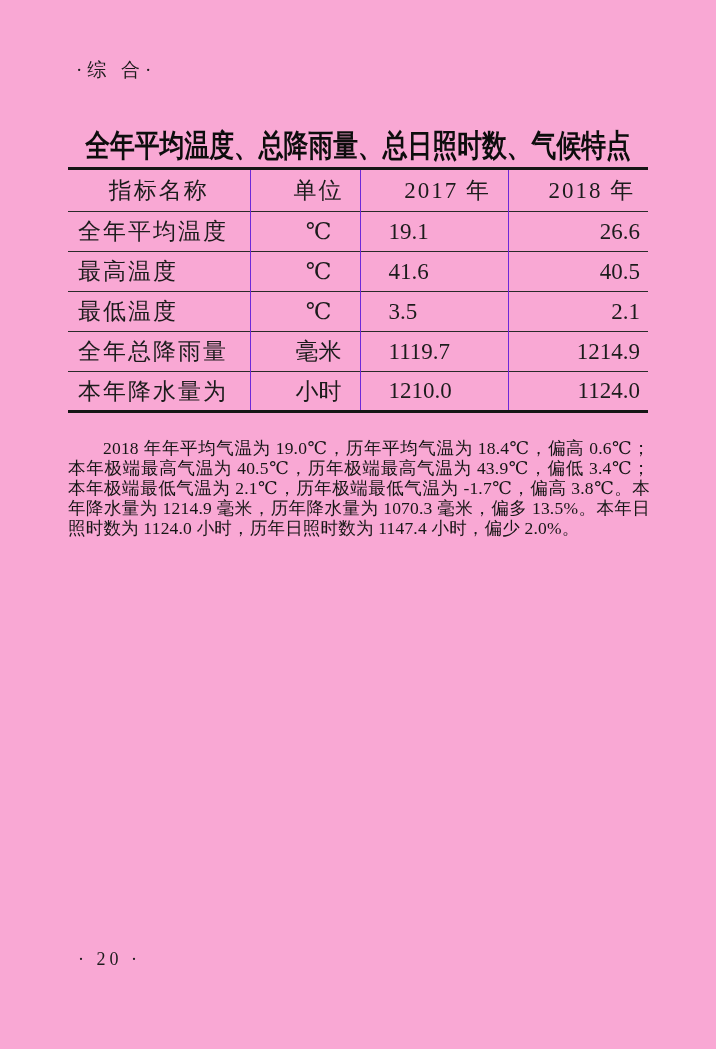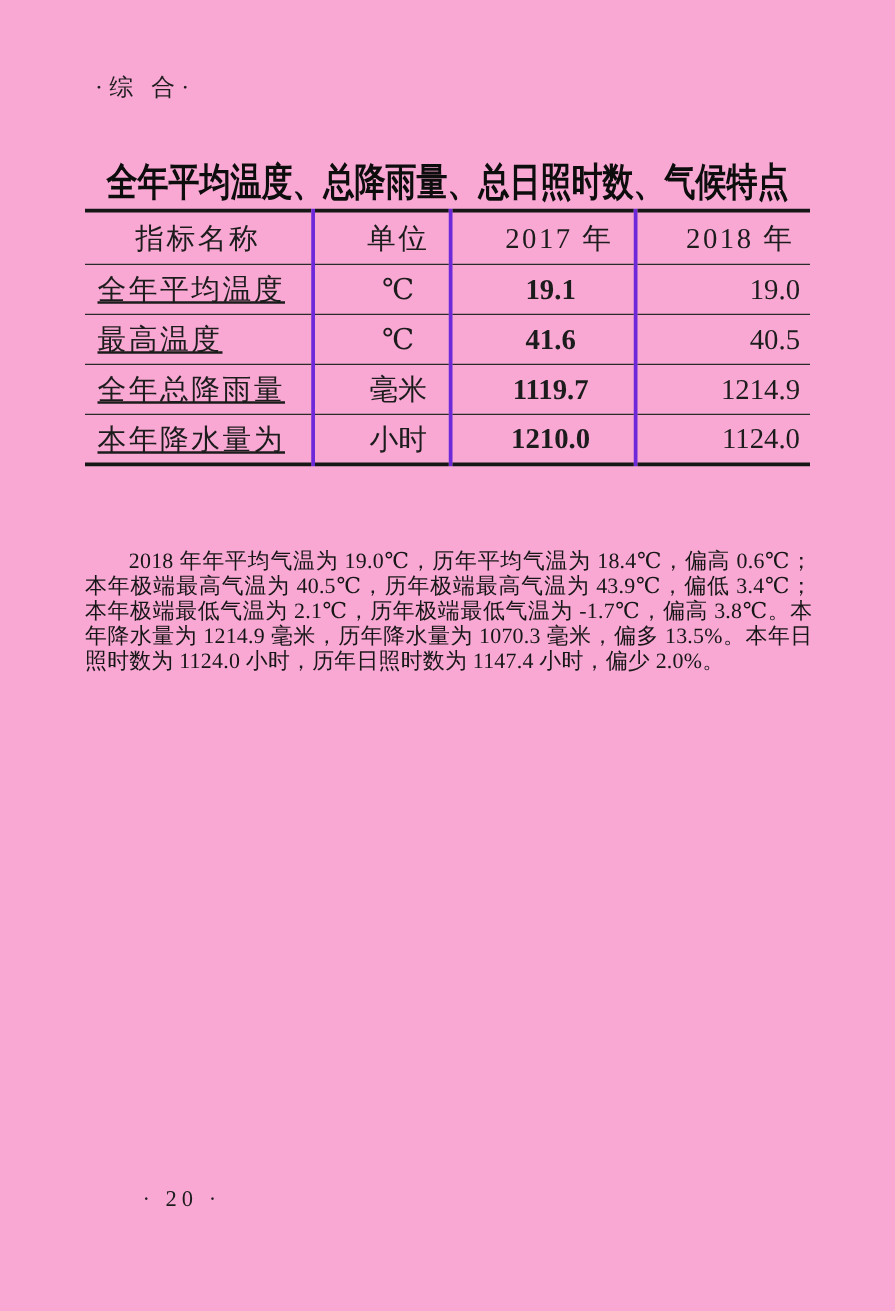--- a/index.html
+++ b/index.html
@@ -47,52 +47,51 @@
     font-size: 23px;
     color: #1c1c1c;
     table-layout: fixed;
   }
   .data-table col.c-name { width: 182px; }
   .data-table col.c-unit { width: 110px; }
   .data-table col.c-y2017 { width: 148px; }
   .data-table col.c-y2018 { width: 140px; }
   .data-table thead tr { border-bottom: 1px solid #2a2a2a; }
   .data-table tbody tr:not(:last-child) { border-bottom: 1px solid #2a2a2a; }
-  .data-table th + th, .data-table td + td { border-left: 3px solid #6d28d9; padding-left: 28px; }
+  .data-table th + th, .data-table td + td { border-left: 1px solid #6d28d9; padding-left: 28px; }
   .data-table th {
     height: 43px;
     font-weight: 400;
     text-align: center;
     letter-spacing: 2px;
   }
   .data-table td { height: 40px; }
-  .data-table td.cell-name { text-align: left; padding-left: 10px; letter-spacing: 2px; text-decoration: underline; }
+  .data-table td.cell-name { text-align: left; padding-left: 10px; letter-spacing: 2px; }
   .data-table td.cell-unit { text-align: center; }
-  .data-table td.cell-2017 { text-align: center; padding-right: 15px; font-weight: bold; }
+  .data-table td.cell-2017 { text-align: left; padding-right: 15px; }
   .data-table td.cell-2018 { text-align: right; padding-right: 8px; }
   .summary {
     position: absolute;
     left: 68px;
     top: 420px;
     width: 582px;
     font-size: 17.5px;
     line-height: 20px;
     text-align: justify;
     text-indent: 2em;
     color: #161616;
     letter-spacing: 0.2px;
   }
   .page-number {
     position: absolute;
     left: 78px;
     top: 949px;
     font-size: 18px;
     letter-spacing: 4px;
     color: #1c1c1c;
-    margin-left: 36px;
   }
 </style>
 </head>
 <body>
 
 <div class="page">
 
   <div class="section-label">·综  合·</div>
 
   <h1 class="doc-title">全年平均温度、总降雨量、总日照时数、气候特点</h1>
@@ -110,27 +109,33 @@
         <th>单位</th>
         <th>2017 年</th>
         <th>2018 年</th>
       </tr>
     </thead>
     <tbody id="table-body">
         <tr>
           <td class="cell-name">全年平均温度</td>
           <td class="cell-unit">℃</td>
           <td class="cell-2017">19.1</td>
-          <td class="cell-2018">19.0</td>
+          <td class="cell-2018">26.6</td>
         </tr>
         <tr>
           <td class="cell-name">最高温度</td>
           <td class="cell-unit">℃</td>
           <td class="cell-2017">41.6</td>
           <td class="cell-2018">40.5</td>
+        </tr>
+        <tr>
+          <td class="cell-name">最低温度</td>
+          <td class="cell-unit">℃</td>
+          <td class="cell-2017">3.5</td>
+          <td class="cell-2018">2.1</td>
         </tr>
         <tr>
           <td class="cell-name">全年总降雨量</td>
           <td class="cell-unit">毫米</td>
           <td class="cell-2017">1119.7</td>
           <td class="cell-2018">1214.9</td>
         </tr>
         <tr>
           <td class="cell-name">本年降水量为</td>
           <td class="cell-unit">小时</td>

